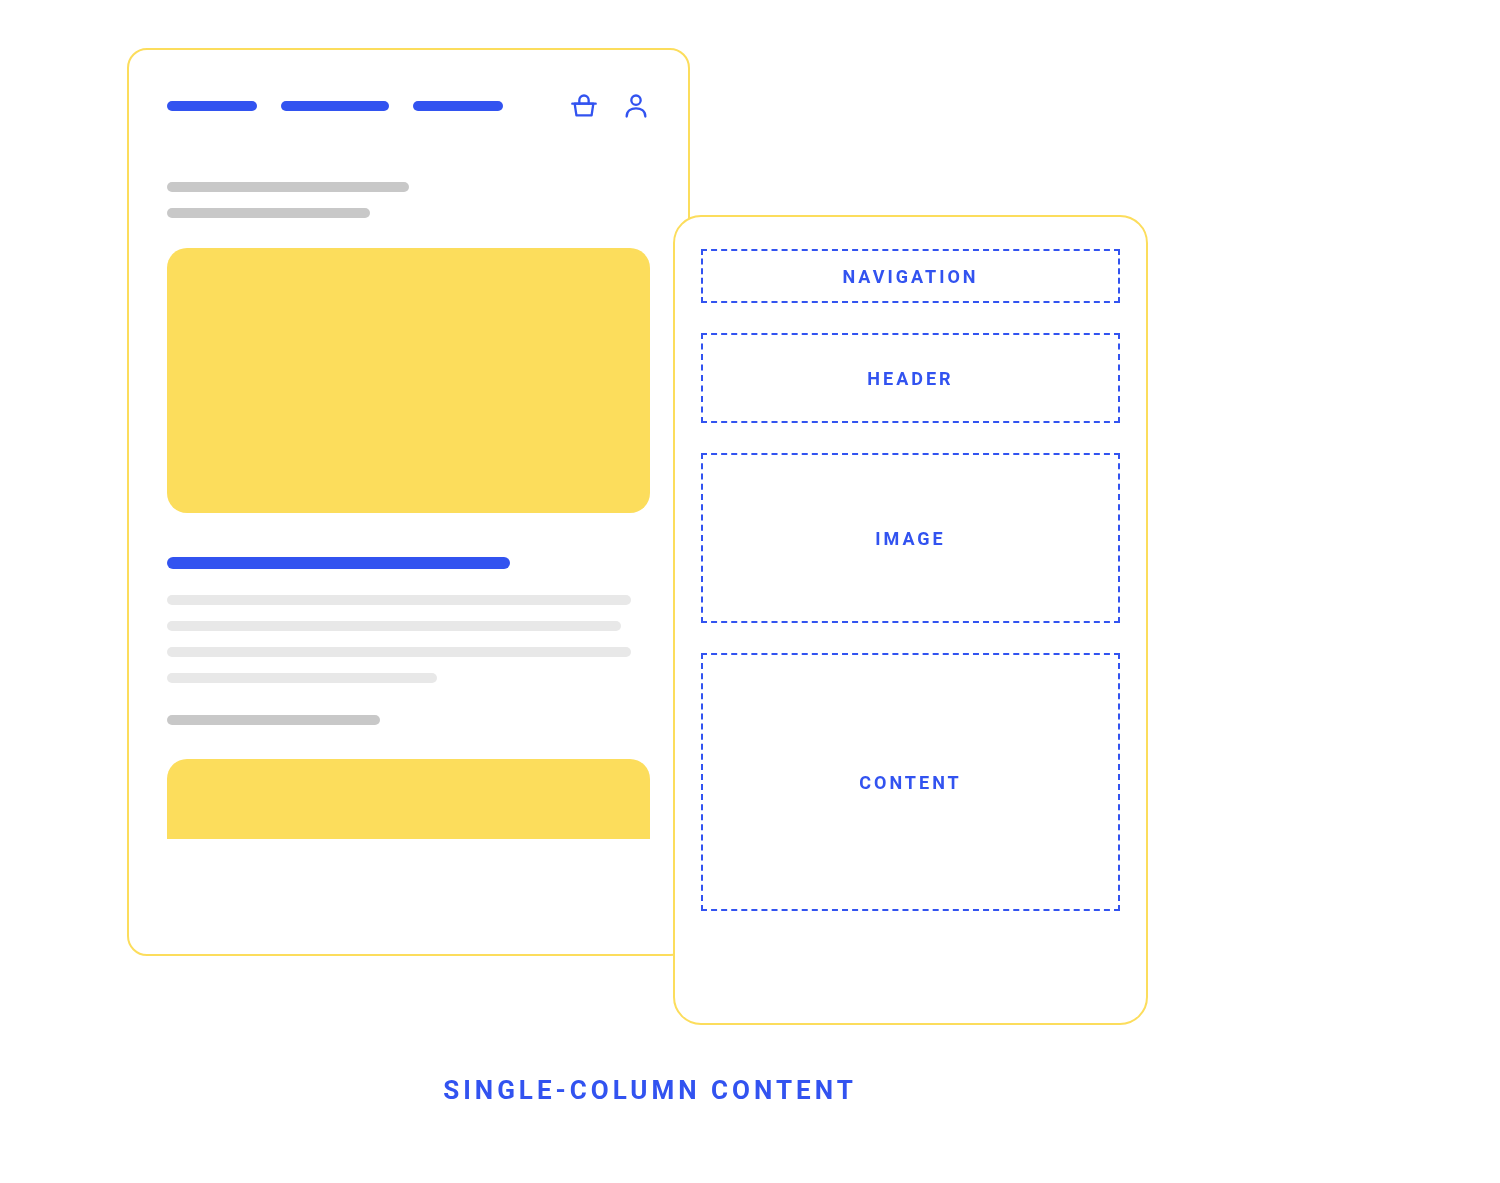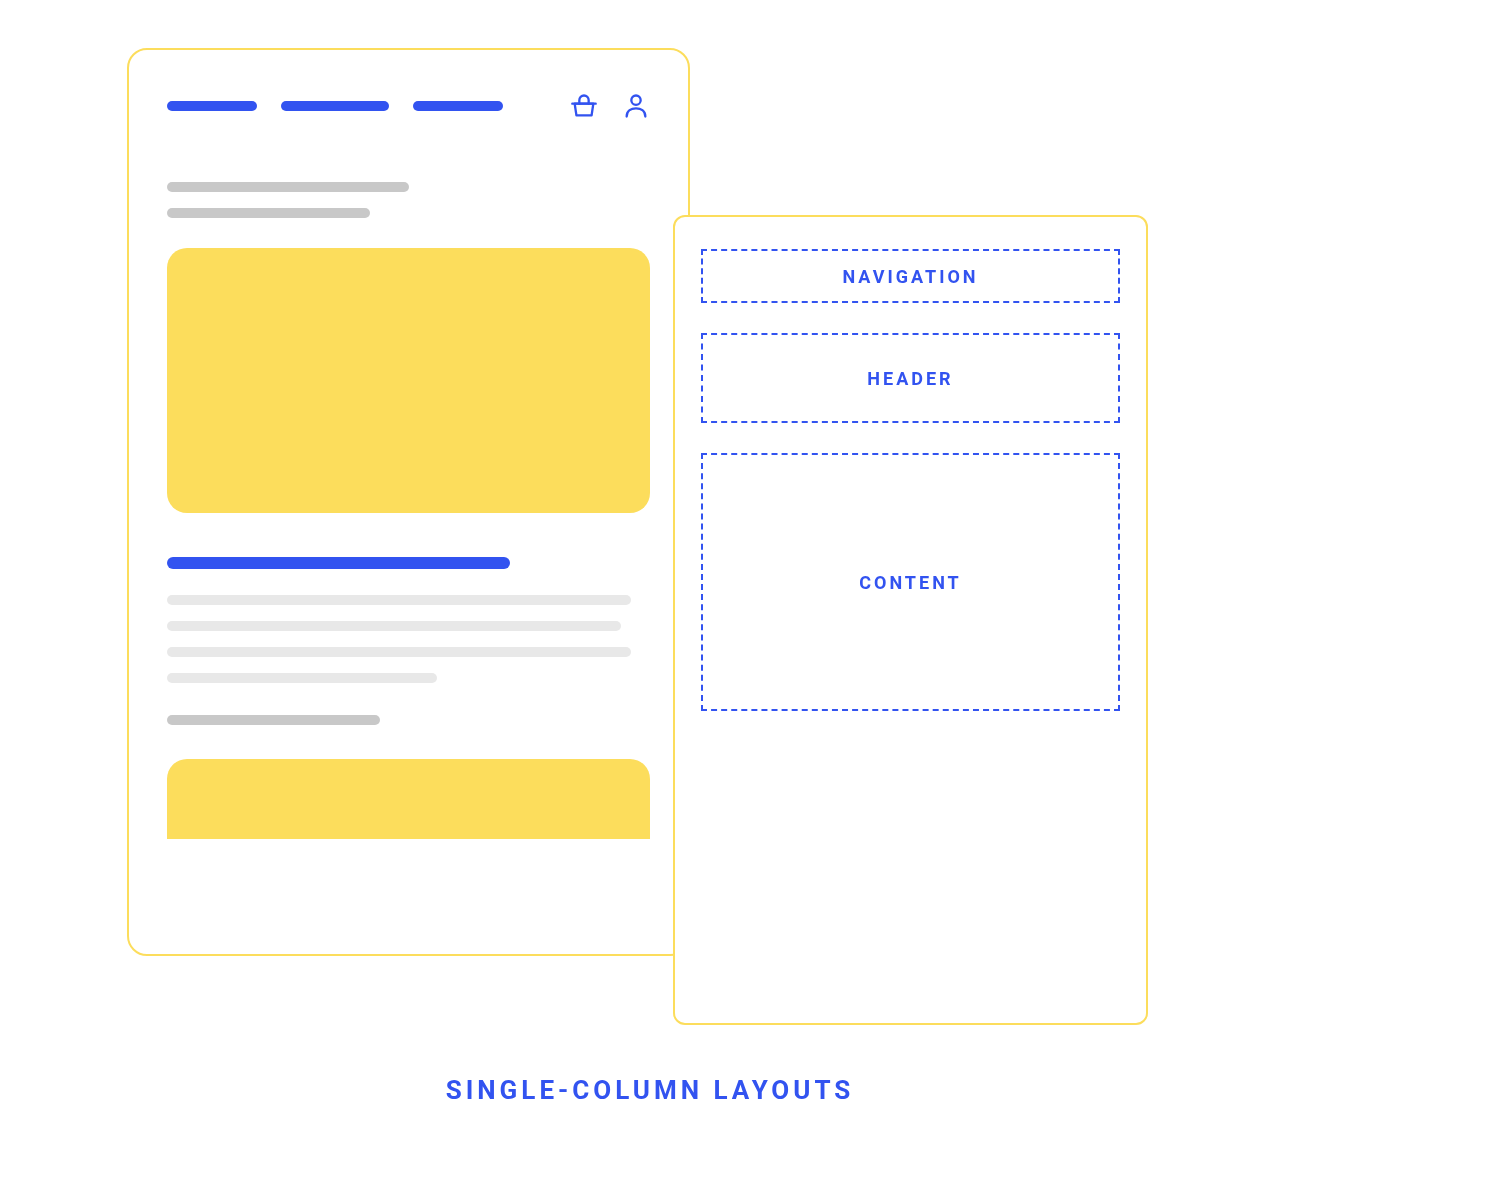--- a/index.html
+++ b/index.html
@@ -102,21 +102,21 @@
       border-radius: 20px 20px 0 0;
     }
     
     .schematic-card {
       position: absolute;
       left: 673px;
       top: 215px;
       width: 475px;
       height: 810px;
       border: 2px solid #FCDD5C;
-      border-radius: 12px;
+      border-radius: 28px;
       background: #ffffff;
       padding: 32px 26px;
     }
     .schematic-box {
       border: 2.5px dashed #3253F0;
       display: flex;
       align-items: center;
       justify-content: center;
       font-weight: 700;
       font-size: 18px;
@@ -185,20 +185,23 @@
     <div class="footer-image"></div>
   </div>
 
   <div class="schematic-card">
     <div class="schematic-box sb-nav">
       <span>NAVIGATION</span>
     </div>
     <div class="schematic-box sb-header">
       <span>HEADER</span>
     </div>
+    <div class="schematic-box sb-image">
+      <span>IMAGE</span>
+    </div>
     <div class="schematic-box sb-content">
       <span>CONTENT</span>
     </div>
   </div>
 
-  <div class="caption">SINGLE-COLUMN LAYOUTS</div>
+  <div class="caption">SINGLE-COLUMN CONTENT</div>
 
 </div>
 
 </body></html>

